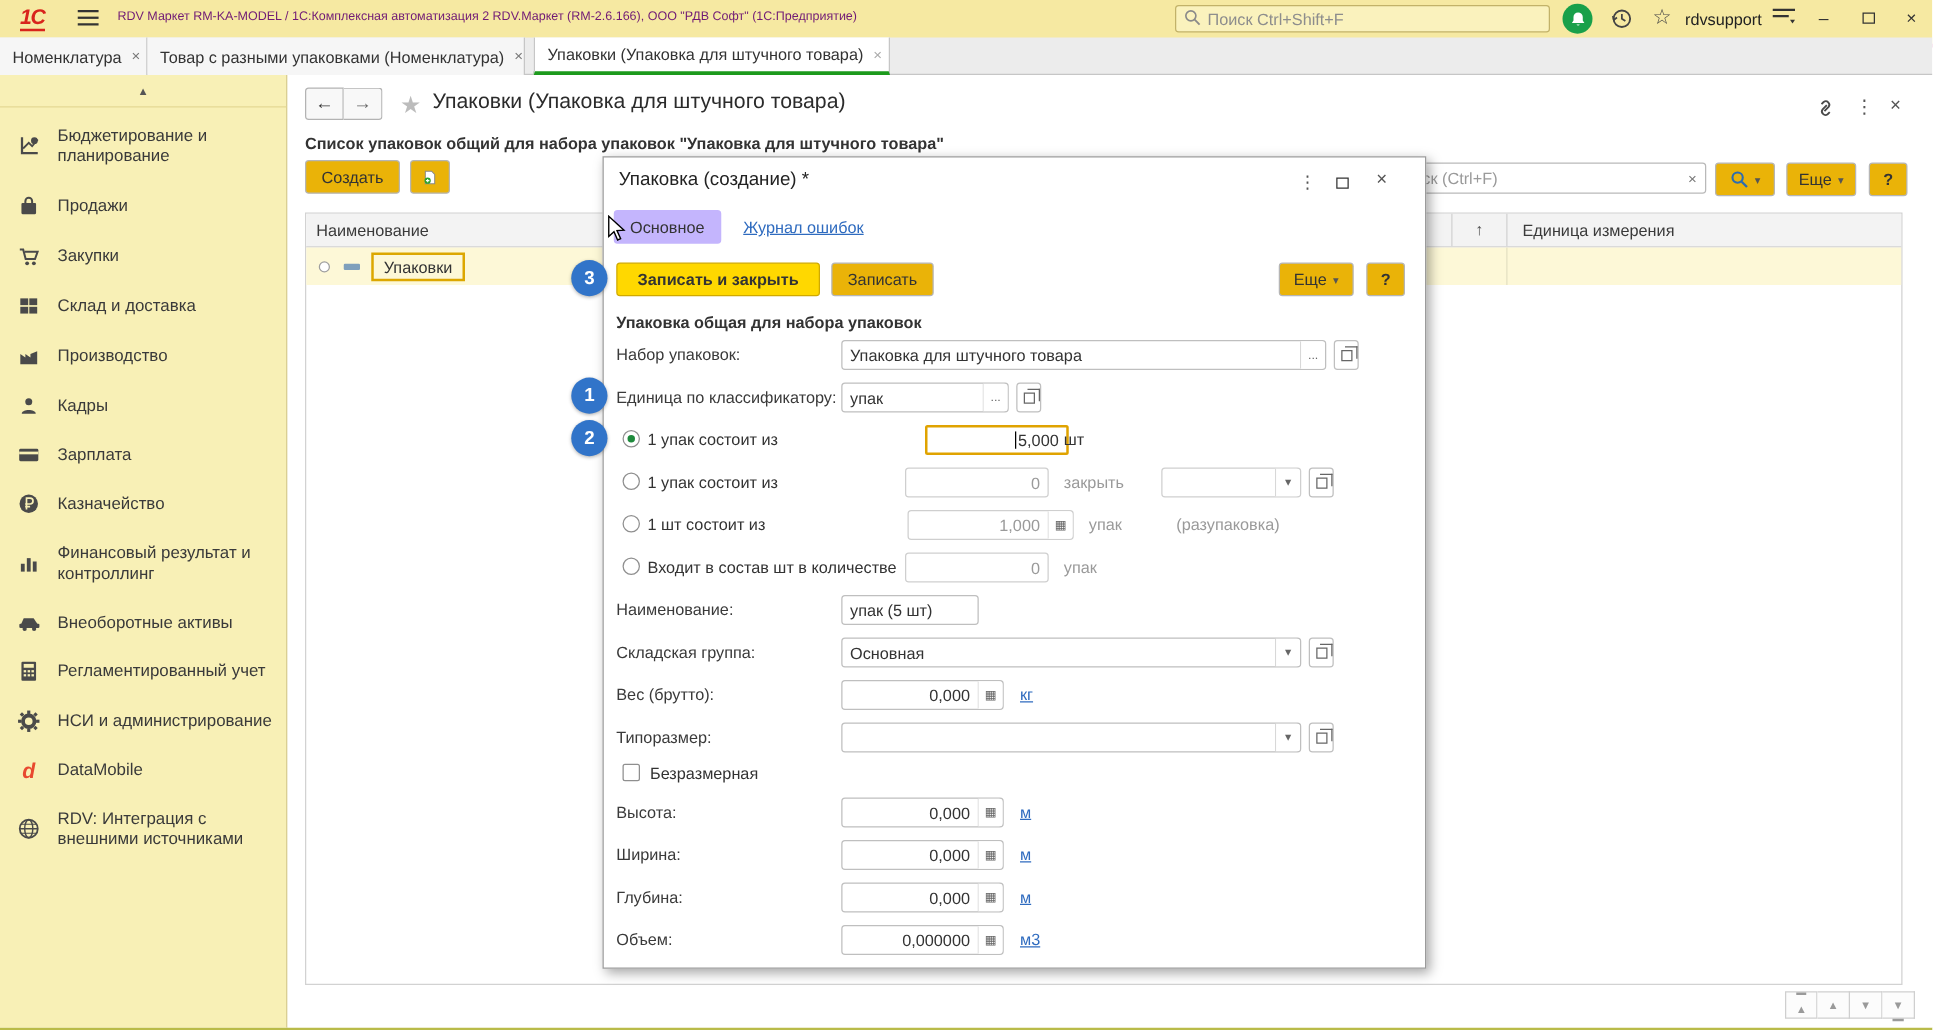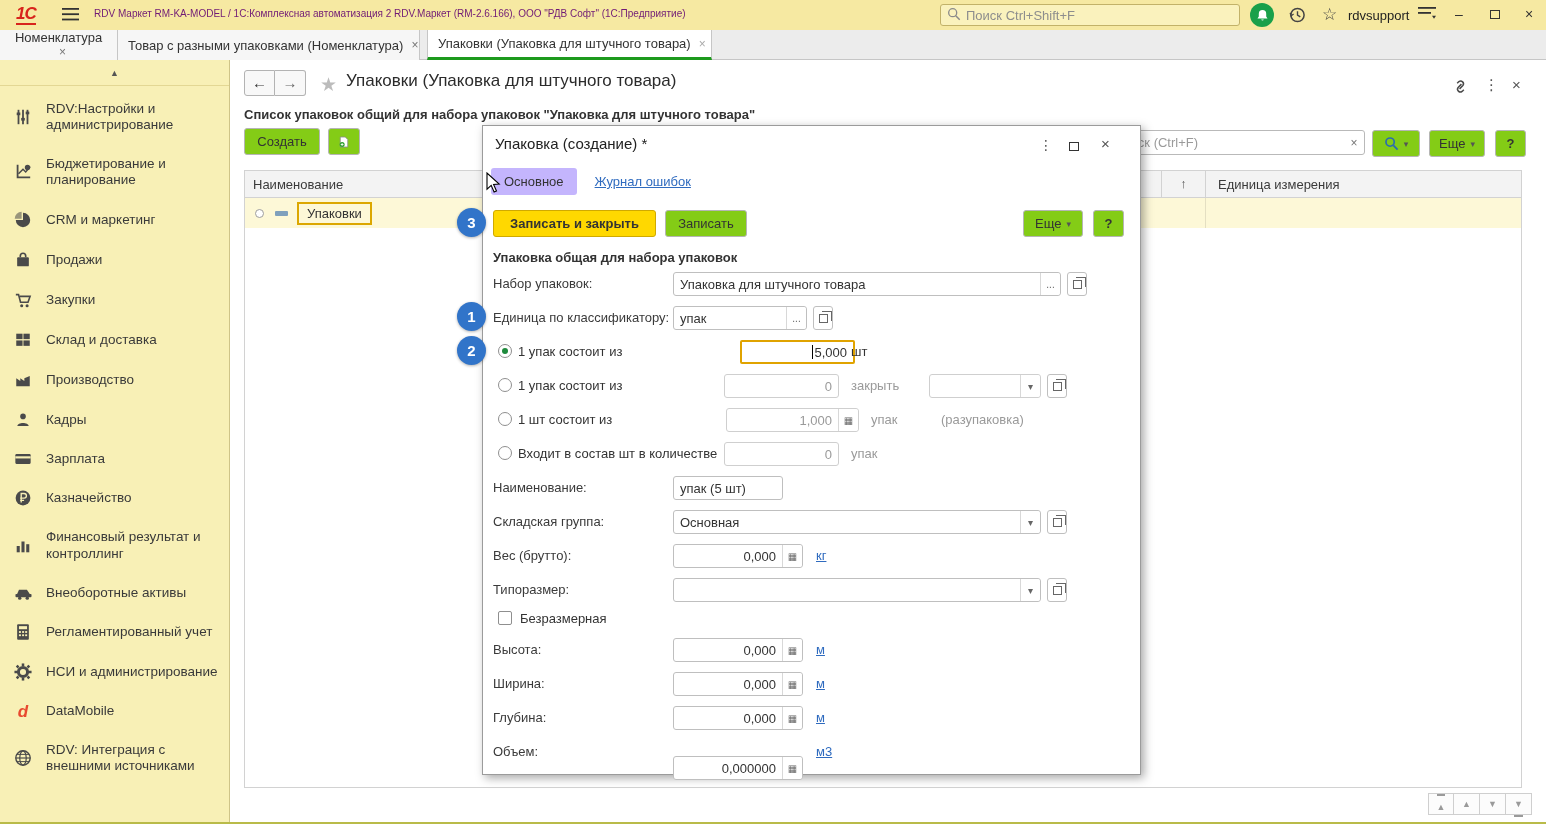--- a/index.html
+++ b/index.html
@@ -41,21 +41,21 @@
   .main { position:absolute; left:230px; top:60px; width:1316px; height:764px; background:#fff; }
   .navgrp { position:absolute; left:14px; top:10px; display:flex; }
   .navbtn { width:31px; height:26px; border:1px solid #b3b3b3; background:#f8f8f8; text-align:center; line-height:24px; font-size:15px; color:#333; }
   .navbtn.first { border-radius:3px 0 0 3px; }
   .navbtn.last { border-radius:0 3px 3px 0; border-left:none; color:#666; }
   .fav-star { position:absolute; left:90px; top:13px; font-size:19px; color:#bcbcbc; }
   .page-title { position:absolute; left:116px; top:11px; font-size:17px; color:#2b2b2b; white-space:nowrap; }
   .hdr-ico { position:absolute; top:18px; color:#555; }
   .subtitle { position:absolute; left:14px; top:47px; font-weight:700; font-size:13px; color:#333; white-space:nowrap; }
 
-  .btn { display:inline-flex; align-items:center; justify-content:center; height:27px; border:1px solid #b5b5b5; border-radius:3px; background:#84cc16; font-size:13px; color:#333; padding:0 10px; }
+  .btn { display:inline-flex; align-items:center; justify-content:center; height:27px; border:1px solid #b5b5b5; border-radius:3px; background:#eab308; font-size:13px; color:#333; padding:0 10px; }
   .btn .dda { font-size:9px; color:#555; margin-left:5px; }
   .create-btn { position:absolute; left:14px; top:68px; width:76px; }
   .newdoc-btn { position:absolute; left:98px; top:68px; width:32px; }
   .list-search { position:absolute; left:875px; top:70px; width:260px; height:25px; border:1px solid #b9b9b9; border-radius:3px; background:#fff; display:flex; align-items:center; }
   .list-search input { flex:1; border:none; outline:none; background:transparent; padding:0 8px; font-size:13px; color:#555; font-family:inherit; }
   .list-search input::placeholder { color:#9a9a9a; }
   .ls-clear { width:20px; text-align:center; color:#777; font-size:12px; }
   .find-btn { position:absolute; left:1142px; top:70px; width:48px; }
   .more-btn { position:absolute; left:1199px; top:70px; width:56px; }
   .help-btn { position:absolute; left:1265px; top:70px; width:31px; font-weight:700; }
@@ -165,72 +165,46 @@
             <path d="M14 9.8h4l-2 3z"></path>
           </g>
         </svg>
     </span>
     <span class="win-btn" style="left:1448px">–</span>
     <span class="win-btn" style="left:1484px"><span class="max-box"></span></span>
     <span class="win-btn" style="left:1518px">×</span>
   </div>
 
   <div class="tabbar">
-    <div class="tab" style="left:0; width:118px;flex-direction:column;">
+    <div class="tab" style="left:0; width:118px;">
       <span>Номенклатура</span>
       <span class="x">×</span>
     </div>
     <div class="tab" style="left:118px; width:302px;">
       <span>Товар с разными упаковками (Номенклатура)</span>
       <span class="x">×</span>
     </div>
     <div class="tab active" style="left:427px; width:285px;">
       <span>Упаковки (Упаковка для штучного товара)</span>
       <span class="x">×</span>
     </div>
   </div>
 
   <div class="sidebar">
     <div class="collapse">▲</div>
     <div class="snav">
       <div class="sitem">
         <span class="sic">
             <svg width="18" height="18" viewBox="0 0 20 20">
-              <g stroke="#4a4a4a" stroke-width="2">
-                <line x1="5" y1="2" x2="5" y2="18"></line>
-                <line x1="10" y1="2" x2="10" y2="18"></line>
-                <line x1="15" y1="2" x2="15" y2="18"></line>
-              </g>
-              <g fill="#4a4a4a">
-                <rect x="3" y="5" width="4" height="3"></rect>
-                <rect x="8" y="11" width="4" height="3"></rect>
-                <rect x="13" y="4" width="4" height="3"></rect>
-              </g>
-            </svg>
-          </span>
-        <span class="slb">RDV:Настройки и администрирование</span>
-      </div>
-      <div class="sitem">
-        <span class="sic">
-            <svg width="18" height="18" viewBox="0 0 20 20">
               <path d="M4 2v14h14" fill="none" stroke="#4a4a4a" stroke-width="2"></path>
               <path d="M5 12l5-5 3 3 5-6" fill="none" stroke="#4a4a4a" stroke-width="1.6"></path>
               <circle cx="15" cy="5" r="3" fill="#4a4a4a"></circle>
             </svg>
           </span>
         <span class="slb">Бюджетирование и планирование</span>
-      </div>
-      <div class="sitem">
-        <span class="sic">
-            <svg width="18" height="18" viewBox="0 0 20 20">
-              <path d="M10 2a8 8 0 1 1-8 8h8z" fill="#4a4a4a"></path>
-              <path d="M8.5 8.5V.8A8 8 0 0 0 .8 8.5z" fill="#4a4a4a" opacity=".55"></path>
-            </svg>
-          </span>
-        <span class="slb">CRM и маркетинг</span>
       </div>
       <div class="sitem">
         <span class="sic">
             <svg width="18" height="18" viewBox="0 0 20 20">
               <rect x="3.5" y="7" width="13" height="10" rx="1" fill="#4a4a4a"></rect>
               <path d="M7 7V5.5a3 3 0 0 1 6 0V7" fill="none" stroke="#4a4a4a" stroke-width="1.8"></path>
             </svg>
           </span>
         <span class="slb">Продажи</span>
       </div>
@@ -596,21 +570,21 @@
       <span class="dlabel">Глубина:</span>
       <div class="field num" style="left:190px; width:130px;">
         <span class="val">0,000</span>
         <span class="seg">▦</span>
       </div>
       <span class="unit-link link" style="left:333px">м</span>
     </div>
 
     <div class="drow" style="top:614px">
       <span class="dlabel">Объем:</span>
-      <div class="field num" style="left:190px; width:130px;margin-top:16px;">
+      <div class="field num" style="left:190px; width:130px;">
         <span class="val">0,000000</span>
         <span class="seg">▦</span>
       </div>
       <span class="unit-link link" style="left:333px">м3</span>
     </div>
   </div>
 
   <div class="ann" style="left:457px; top:208px;">3</div>
   <div class="ann" style="left:457px; top:302px;">1</div>
   <div class="ann" style="left:457px; top:336px;">2</div>

